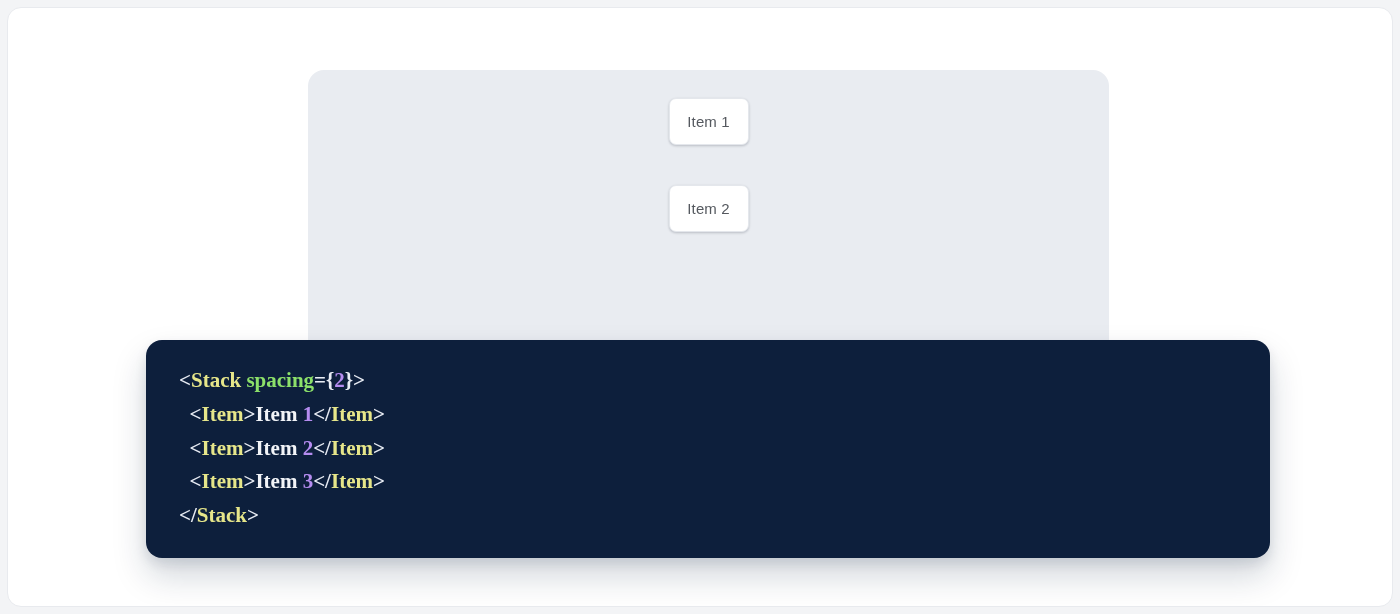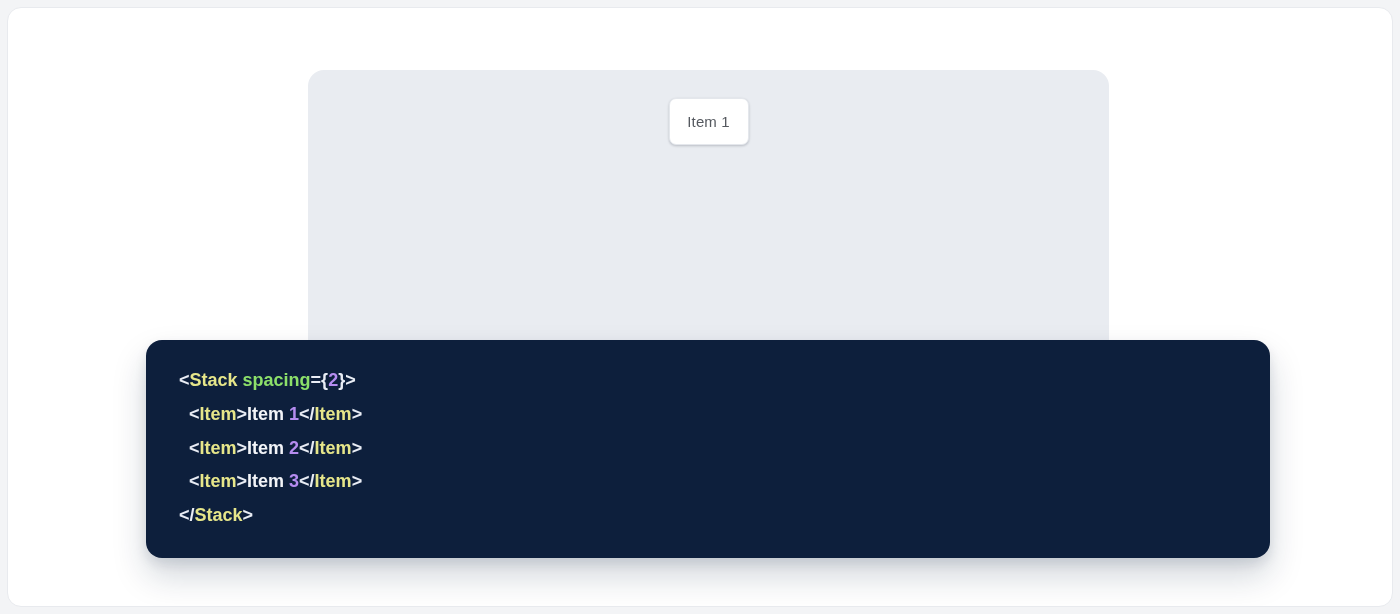--- a/index.html
+++ b/index.html
@@ -84,22 +84,22 @@
     height: 218px;
     background: #0d1f3c;
     border-radius: 16px;
     box-shadow: 0 18px 34px rgba(13, 31, 60, 0.18),
                 0 6px 12px rgba(13, 31, 60, 0.10);
     padding: 24px 0 0 33px;
     overflow: hidden;
   }
 
   .code-pre {
-    font-family: Liberation Sans, sans-serif;
-    font-size: 18px;
+    font-family: Liberation Serif, serif;
+    font-size: 21px;
     line-height: 33.8px;
     white-space: pre;
     color: #e9edf5;
     font-weight: 700;
     letter-spacing: 0px;
   }
 
   .code-line { display: block; height: 33.8px; }
 
   
@@ -113,20 +113,23 @@
 <body>
 
 <div class="page">
   <div class="outer-card">
 
     <div class="preview-panel">
       <div class="stack" id="stack-container">
           <div class="stack-item">
             <span>Item 1</span>
           </div>
+          <div class="stack-item">
+            <span>Item 2</span>
+          </div>
         </div>
     </div>
 
     <div class="code-block">
       <div class="code-pre" id="code-pre"><span class="code-line"><span class="tok-punct">&lt;</span><span class="tok-tag">Stack</span><span class="tok-text"> </span><span class="tok-attr">spacing</span><span class="tok-punct">={</span><span class="tok-num">2</span><span class="tok-punct">}&gt;</span></span><span class="code-line">  <span class="tok-punct">&lt;</span><span class="tok-tag">Item</span><span class="tok-punct">&gt;</span><span class="tok-text">Item </span><span class="tok-num">1</span><span class="tok-punct">&lt;/</span><span class="tok-tag">Item</span><span class="tok-punct">&gt;</span></span><span class="code-line">  <span class="tok-punct">&lt;</span><span class="tok-tag">Item</span><span class="tok-punct">&gt;</span><span class="tok-text">Item </span><span class="tok-num">2</span><span class="tok-punct">&lt;/</span><span class="tok-tag">Item</span><span class="tok-punct">&gt;</span></span><span class="code-line">  <span class="tok-punct">&lt;</span><span class="tok-tag">Item</span><span class="tok-punct">&gt;</span><span class="tok-text">Item </span><span class="tok-num">3</span><span class="tok-punct">&lt;/</span><span class="tok-tag">Item</span><span class="tok-punct">&gt;</span></span><span class="code-line"><span class="tok-punct">&lt;/</span><span class="tok-tag">Stack</span><span class="tok-punct">&gt;</span></span></div>
     </div>
 
   </div>
 </div>
 

